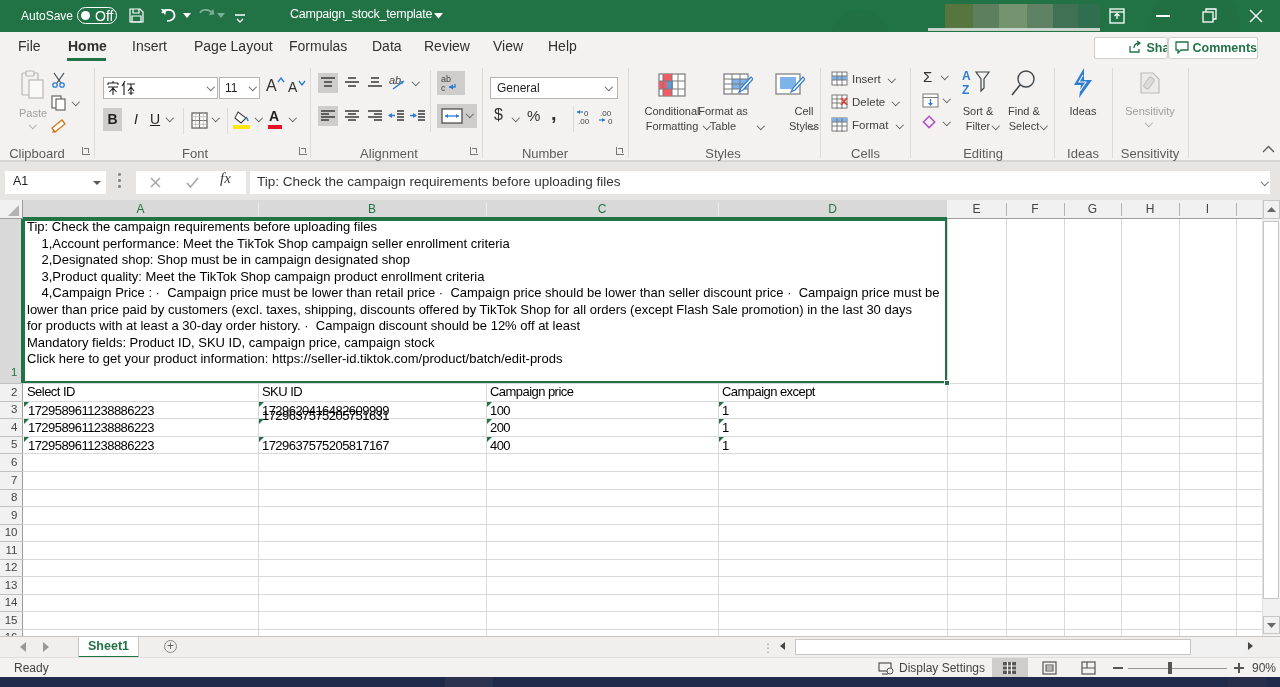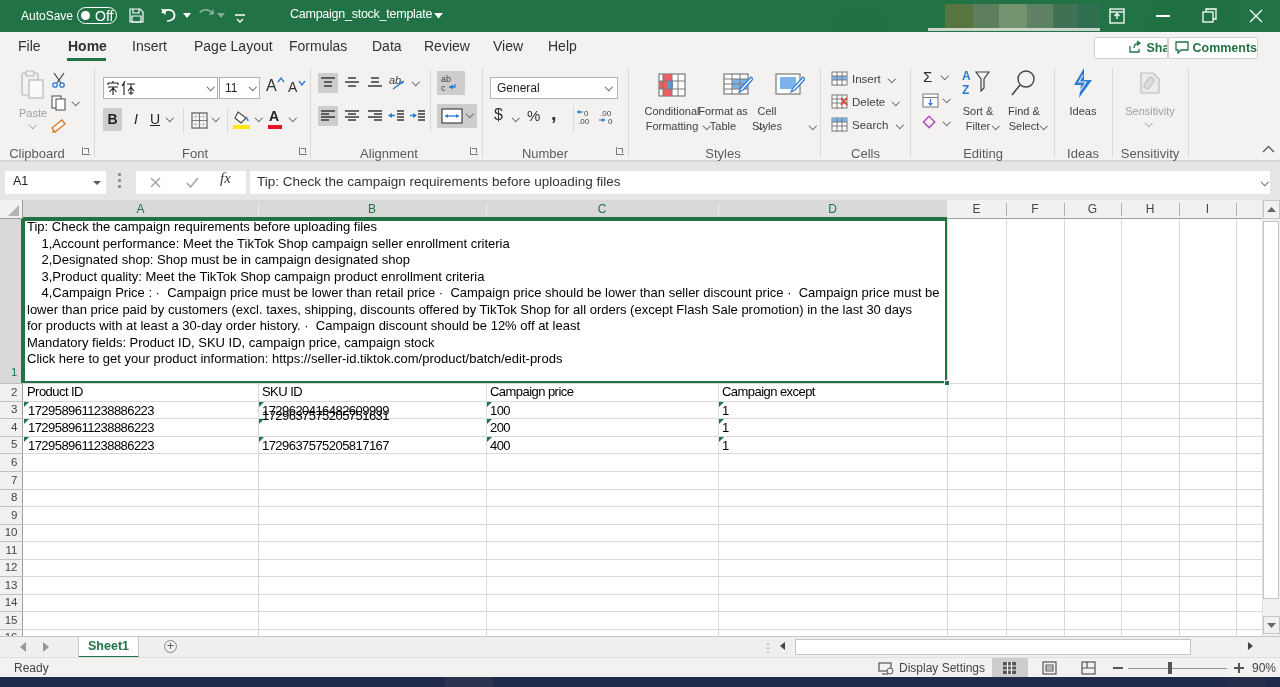--- a/index.html
+++ b/index.html
@@ -287,21 +287,21 @@
     <path d="M1 6h24M1 11h24M1 16h24M9 1v20M17 1v20" stroke="#7a7978" stroke-width="1"></path>
     <path d="M28 4 18 15l-2 4 4-2L30 6z" fill="#fff" stroke="#2b7cd3" stroke-width="1.2"></path>
   </svg>
   <div class="biglabel" style="left:684px;top:42px;width:78px;">Format as<br>Table</div>
   <div class="caret" style="left:757px;top:63px"></div>
   <svg class="abs" style="left:775px;top:11px" width="30" height="24" viewBox="0 0 30 24">
     <rect x="1" y="1" width="24" height="20" fill="#fff" stroke="#7a7978" stroke-width="1.2"></rect>
     <rect x="5" y="4" width="16" height="12" fill="#7db3e8"></rect>
     <path d="M28 4 18 15l-2 4 4-2L30 6z" fill="#fff" stroke="#2b7cd3" stroke-width="1.2"></path>
   </svg>
-  <div class="biglabel" style="left:742px;top:42px;width:50px;">Cell<br>Styles</div>
+  <div class="biglabel" style="left:779px;top:42px;width:50px;">Cell<br>Styles</div>
   <div class="caret" style="left:809px;top:63px"></div>
   <div class="glabel" style="left:690px;width:66px;">Styles</div>
 
   <svg class="abs" style="left:831px;top:9px" width="17" height="15" viewBox="0 0 17 15">
       <rect x="1" y="1" width="15" height="13" fill="#fff" stroke="#7a7978"></rect>
       <rect x="1" y="5" width="15" height="4" fill="#7db3e8"></rect>
       <path d="M1 5h15M1 9h15M6 1v14M11 1v14" stroke="#7a7978"></path>
     </svg>
   <div class="smalllabel" style="left:852px;top:11px;">Insert</div>
   <div class="caret" style="left:888px;top:16px"></div>
@@ -310,21 +310,21 @@
       <path d="M1 5h15M1 9h15M6 1v14M11 1v14" stroke="#7a7978"></path>
       <path d="M10 4l6 7M16 4l-6 7" stroke="#e03c31" stroke-width="1.6"></path>
     </svg>
   <div class="smalllabel" style="left:852px;top:34px;">Delete</div>
   <div class="caret" style="left:892px;top:39px"></div>
   <svg class="abs" style="left:831px;top:55px" width="17" height="15" viewBox="0 0 17 15">
       <rect x="1" y="1" width="15" height="13" fill="#fff" stroke="#7a7978"></rect>
       <rect x="1" y="1" width="15" height="4" fill="#7db3e8"></rect>
       <path d="M1 5h15M1 9h15M6 1v14M11 1v14" stroke="#7a7978"></path>
     </svg>
-  <div class="smalllabel" style="left:852px;top:57px;">Search</div>
+  <div class="smalllabel" style="left:852px;top:57px;">Format</div>
   <div class="caret" style="left:896px;top:62px"></div>
   <div class="glabel" style="left:838px;width:55px;">Cells</div>
 
   <div class="abs" style="left:923px;top:6px;font-size:15px;color:#323130;">Σ</div>
   <div class="caret" style="left:941px;top:13px"></div>
   <svg class="abs" style="left:922px;top:31px" width="17" height="15" viewBox="0 0 17 15">
       <rect x="1" y="1" width="15" height="13" fill="#fff" stroke="#7a7978"></rect>
       <path d="M1 4.5h15" stroke="#7a7978"></path>
       <path d="M8.5 6v6" stroke="#2b7cd3" stroke-width="1.3"></path>
       <path d="M8.5 13l-2.5-3h5z" fill="#2b7cd3"></path>
@@ -495,21 +495,21 @@
   <div class="celltxt" style="left:27px;top:19px;line-height:16.55px;">Tip: Check the campaign requirements before uploading files
     1,Account performance: Meet the TikTok Shop campaign seller enrollment criteria
     2,Designated shop: Shop must be in campaign designated shop
     3,Product quality: Meet the TikTok Shop campaign product enrollment criteria
     4,Campaign Price : ·  Campaign price must be lower than retail price ·  Campaign price should be lower than seller discount price ·  Campaign price must be
 lower than price paid by customers (excl. taxes, shipping, discounts offered by TikTok Shop for all orders (except Flash Sale promotion) in the last 30 days
 for products with at least a 30-day order history. ·  Campaign discount should be 12% off at least
 Mandatory fields: Product ID, SKU ID, campaign price, campaign stock
 Click here to get your product information: https://seller-id.tiktok.com/product/batch/edit-prods</div>
 
-  <div class="celltxt dtxt" style="left:27px;top:184px;">Product ID</div>
+  <div class="celltxt dtxt" style="left:27px;top:184px;">Select ID</div>
   <div class="celltxt dtxt" style="left:262px;top:184px;">SKU ID</div>
   <div class="celltxt dtxt" style="left:490px;top:184px;">Campaign price</div>
   <div class="celltxt dtxt" style="left:722px;top:184px;">Campaign except</div>
 
   <div class="celltxt dtxt" style="left:28px;top:202.5px;">1729589611238886223</div>
   <div class="celltxt dtxt" style="left:262px;top:202.5px;">1729620416482609999</div>
   <div class="celltxt dtxt" style="left:490px;top:202.5px;">100</div>
   <div class="celltxt dtxt" style="left:722px;top:202.5px;">1</div>
   <div class="celltxt dtxt" style="left:28px;top:220px;">1729589611238886223</div>
   <div class="celltxt dtxt" style="left:262px;top:208px;">1729637575205751631</div>

